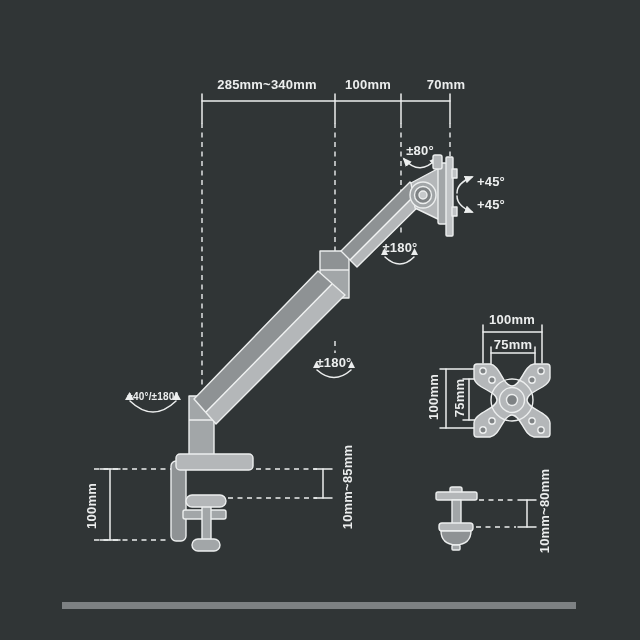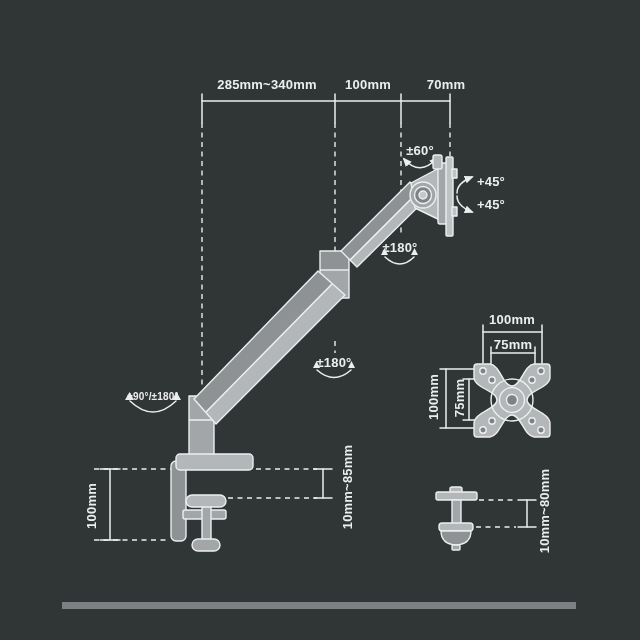--- a/index.html
+++ b/index.html
@@ -175,26 +175,26 @@
     <rect x="452" y="545" width="8" height="5" rx="1" class="st f-mid"></rect>
   </g>
 
   <rect x="62" y="602" width="514" height="7" fill="var(--ground-bar)"></rect>
 </svg>
 
 <div class="lbl" style="left:267px;top:84px">285mm~340mm</div>
 <div class="lbl" style="left:368px;top:84px">100mm</div>
 <div class="lbl" style="left:446px;top:84px">70mm</div>
 
-<div class="lbl" style="left:420px;top:150px">±60°</div>
+<div class="lbl" style="left:420px;top:150px">±80°</div>
 <div class="lbl" style="left:491px;top:181px">+45°</div>
 <div class="lbl" style="left:491px;top:204px">+45°</div>
 <div class="lbl" style="left:400px;top:247px">±180°</div>
 <div class="lbl" style="left:334px;top:362px">±180°</div>
-<div class="lbl sm" style="left:153px;top:397px">±90°/±180°</div>
+<div class="lbl sm" style="left:153px;top:397px">±40°/±180°</div>
 
 <div class="lbl rot" style="left:91px;top:506px">100mm</div>
 <div class="lbl rot" style="left:347px;top:487px">10mm~85mm</div>
 
 <div class="lbl" style="left:512px;top:319px">100mm</div>
 <div class="lbl" style="left:513px;top:344px">75mm</div>
 <div class="lbl rot" style="left:433px;top:397px">100mm</div>
 <div class="lbl rot" style="left:459px;top:398px">75mm</div>
 
 <div class="lbl rot" style="left:544px;top:511px">10mm~80mm</div>

